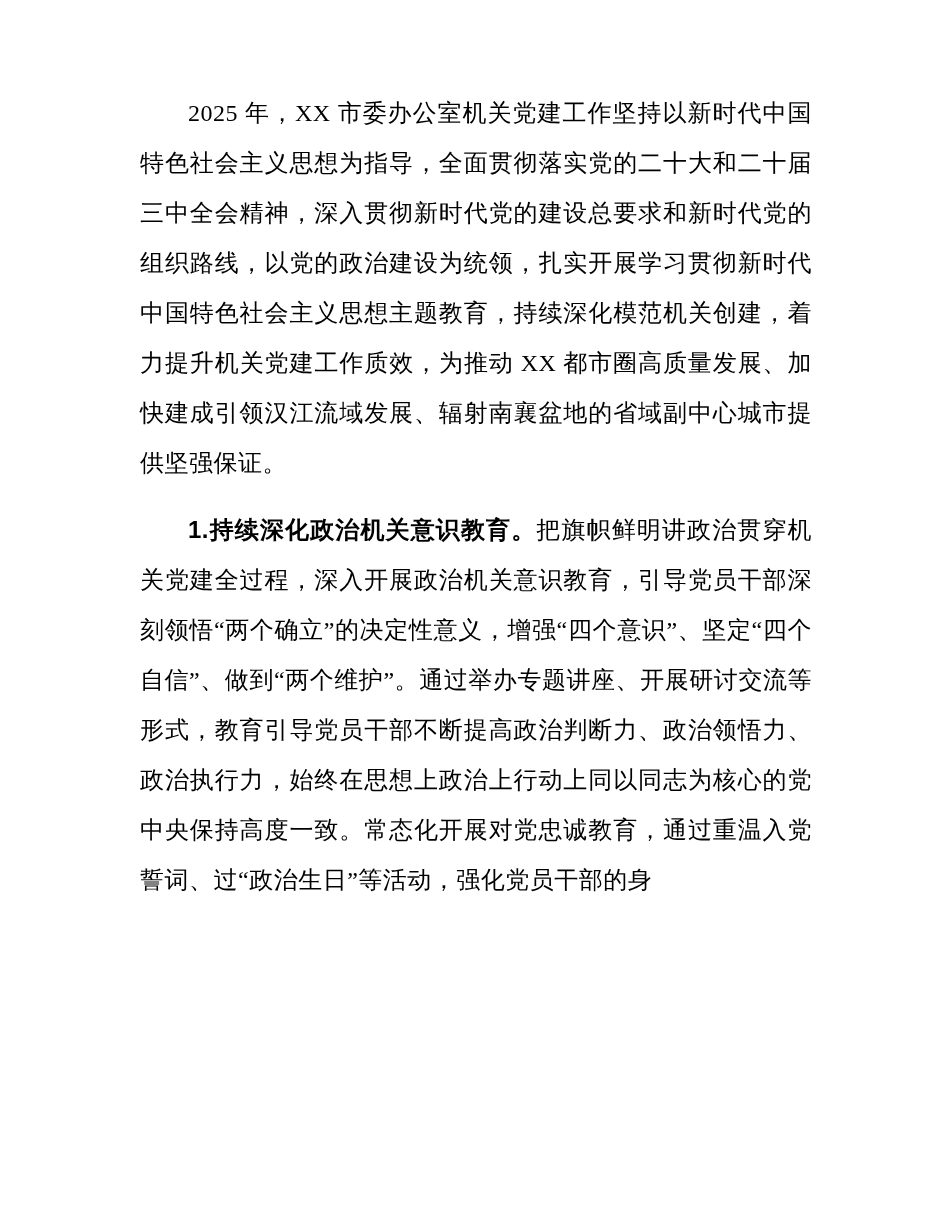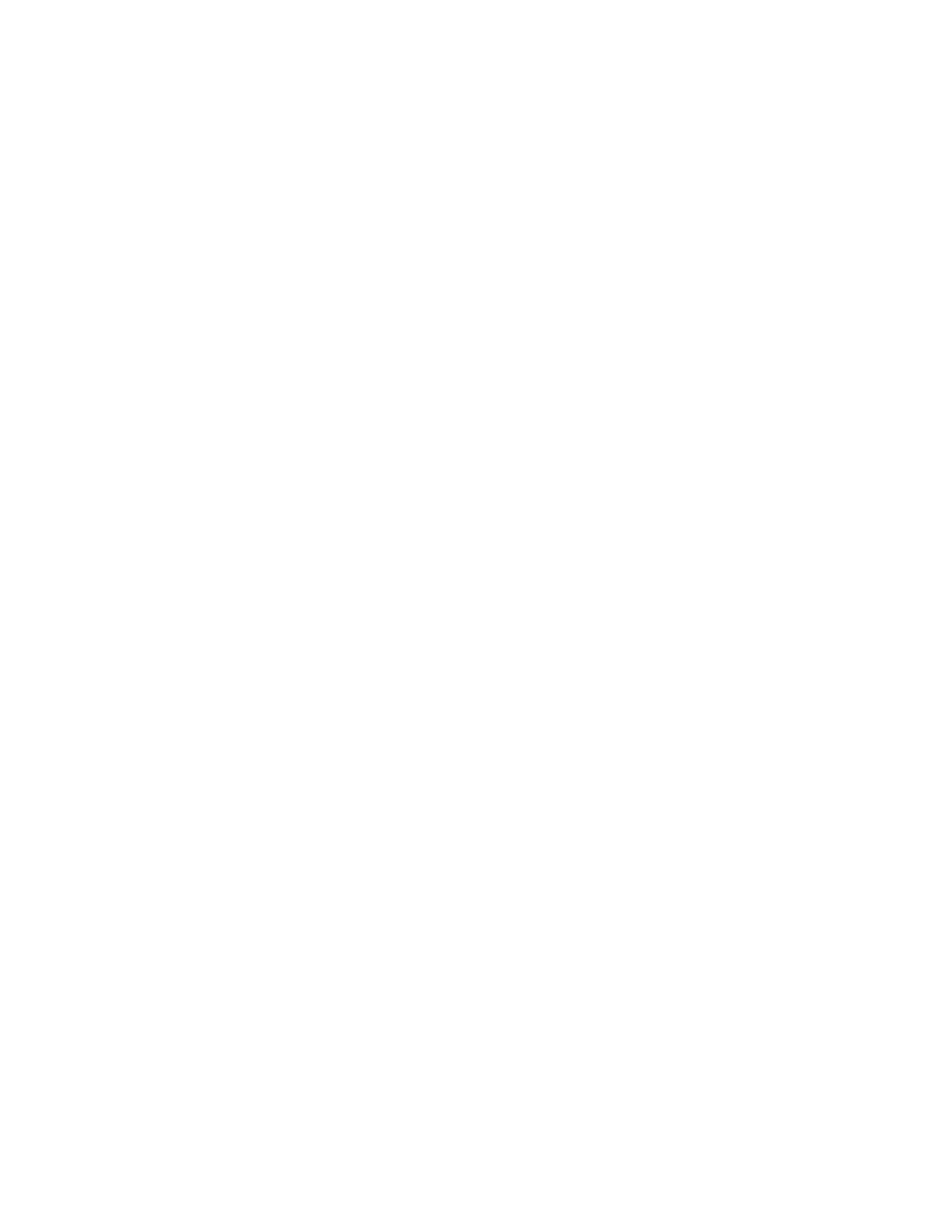--- a/index.html
+++ b/index.html
@@ -57,16 +57,18 @@
     font-family: "Liberation Sans", "DejaVu Sans", sans-serif;
     font-weight: 700;
   }
 </style>
 </head>
 <body>
 
 <div class="page">
 
 
+  <p class="body-para intro">2025 年，XX 市委办公室机关党建工作坚持以新时代中国特色社会主义思想为指导，全面贯彻落实党的二十大和二十届三中全会精神，深入贯彻新时代党的建设总要求和新时代党的组织路线，以党的政治建设为统领，扎实开展学习贯彻新时代中国特色社会主义思想主题教育，持续深化模范机关创建，着力提升机关党建工作质效，为推动 XX 都市圈高质量发展、加快建成引领汉江流域发展、辐射南襄盆地的省域副中心城市提供坚强保证。</p>
 
 
+  <p class="body-para item"><span class="lead">1.持续深化政治机关意识教育。</span><span>把旗帜鲜明讲政治贯穿机关党建全过程，深入开展政治机关意识教育，引导党员干部深刻领悟“两个确立”的决定性意义，增强“四个意识”、坚定“四个自信”、做到“两个维护”。通过举办专题讲座、开展研讨交流等形式，教育引导党员干部不断提高政治判断力、政治领悟力、政治执行力，始终在思想上政治上行动上同以同志为核心的党中央保持高度一致。常态化开展对党忠诚教育，通过重温入党誓词、过“政治生日”等活动，强化党员干部的身</span></p>
 
 </div>
 
 </body></html>

